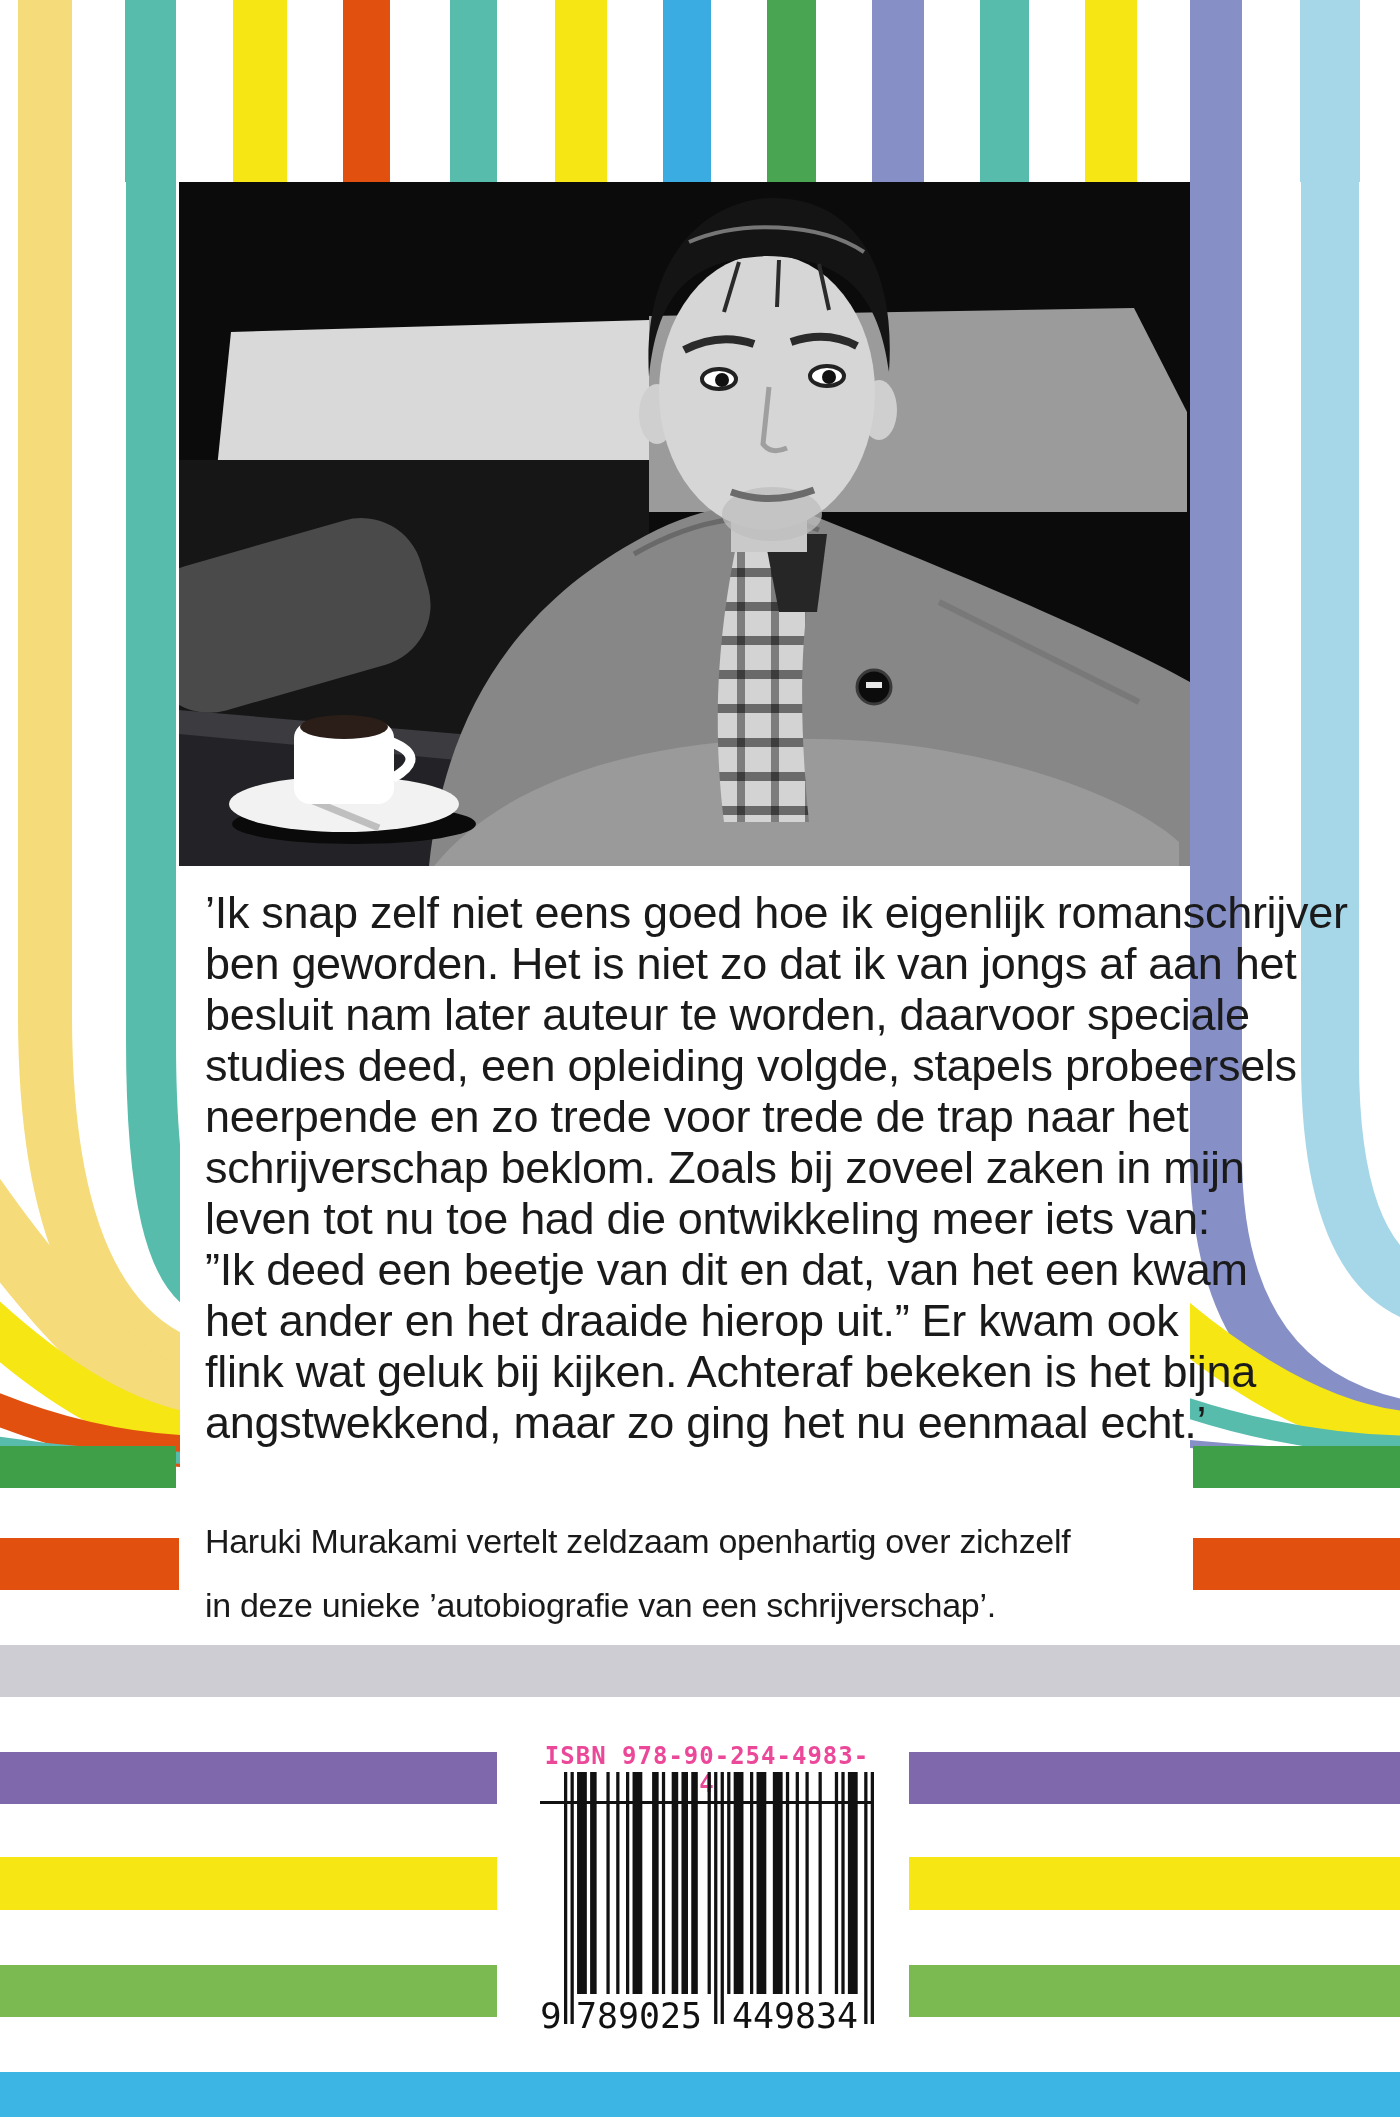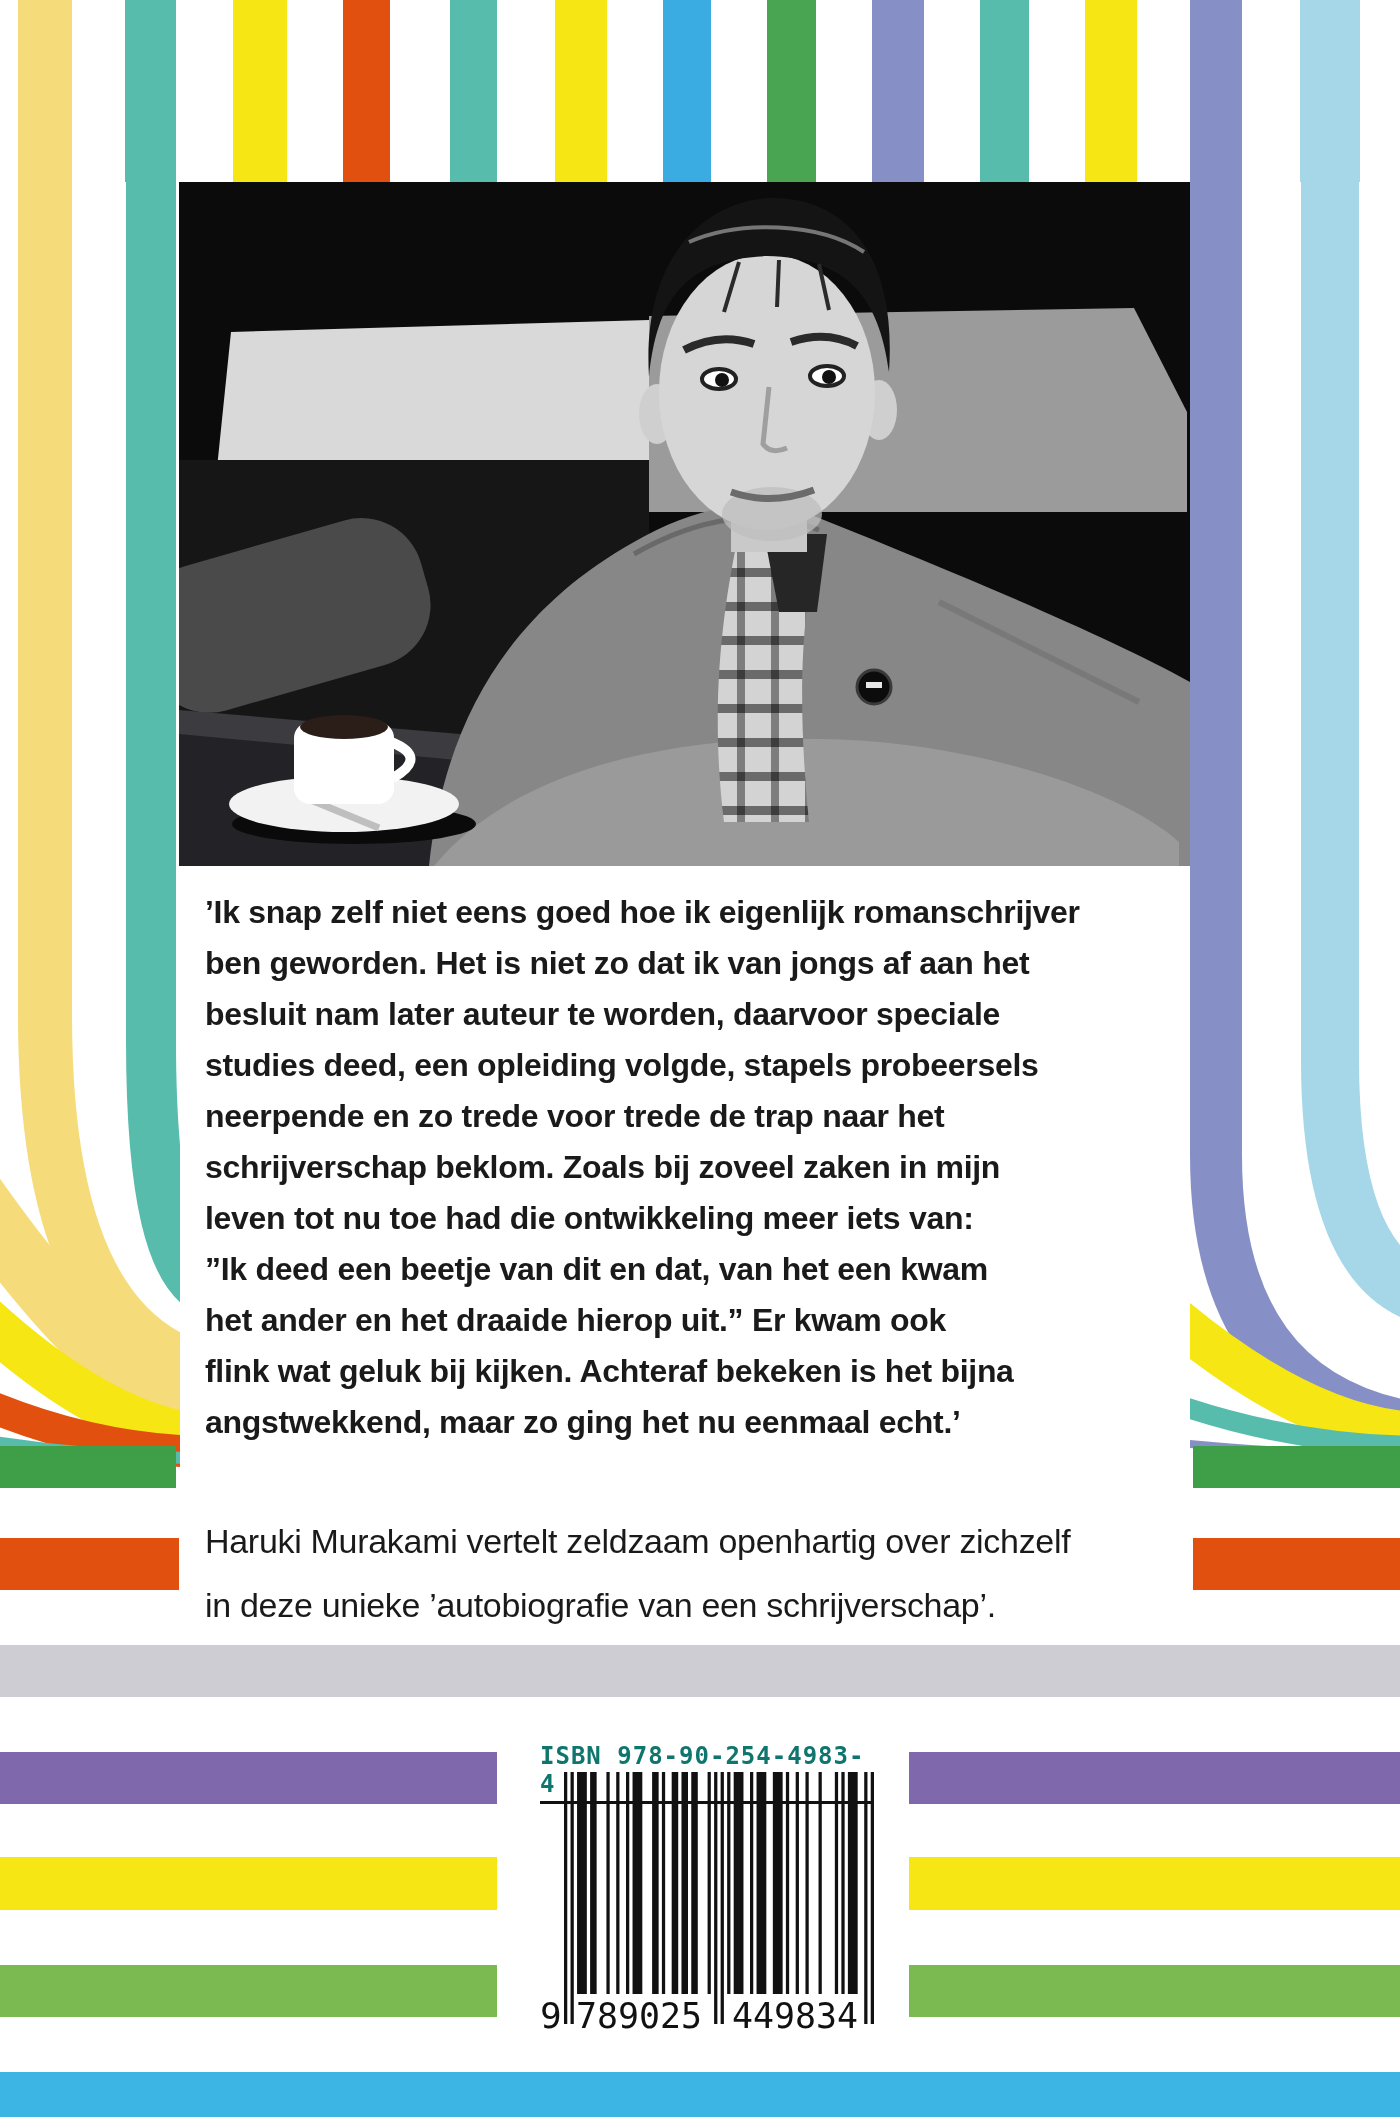--- a/index.html
+++ b/index.html
@@ -3,27 +3,27 @@
 <meta charset="utf-8">
 <style>
   html,body{margin:0;padding:0;background:#ffffff;}
   .cover{position:relative;width:1400px;height:2117px;background:#ffffff;overflow:hidden;
          font-family:"Liberation Sans",sans-serif;}
   .top-stripes{position:absolute;left:0;top:0;width:1400px;height:182px;}
   .vstripe{position:absolute;top:0;height:182px;}
   .margin-svg{position:absolute;top:0;}
   .photo-box{position:absolute;left:179px;top:182px;width:1011px;height:684px;}
   .quote{position:absolute;left:205px;top:887px;width:1000px;
-         font-size:32px;line-height:51px;letter-spacing:-0.3px;color:#1a1a1a;white-space:pre;font-weight:bold;}
+         font-size:45px;line-height:51px;letter-spacing:-0.3px;color:#1a1a1a;white-space:pre;}
   .blurb{position:absolute;left:205px;top:1509px;width:1000px;
          font-size:34px;line-height:64px;letter-spacing:-0.3px;color:#1a1a1a;white-space:pre;}
   .hband{position:absolute;}
-  .isbn-label{position:absolute;left:540px;top:1742px;width:334px;text-align:left;
+  .isbn-label{position:absolute;left:540px;top:1742px;width:334px;text-align:center;
               font-family:"DejaVu Sans Mono",monospace;font-weight:bold;font-size:24px;
-              letter-spacing:1px;color:#0f766e;}
+              letter-spacing:1px;color:#ec4899;}
   .isbn-label span{display:inline-block;border-bottom:3px solid #111111;padding-bottom:3px;}
   .barcode-svg{position:absolute;left:540px;top:1772px;}
   .barcode-svg rect{fill:#111111;}
   .barcode-svg text{font-family:"DejaVu Sans Mono",monospace;font-size:36px;fill:#111111;}
 </style>
 </head>
 <body>
 
 <div class="cover">
 

